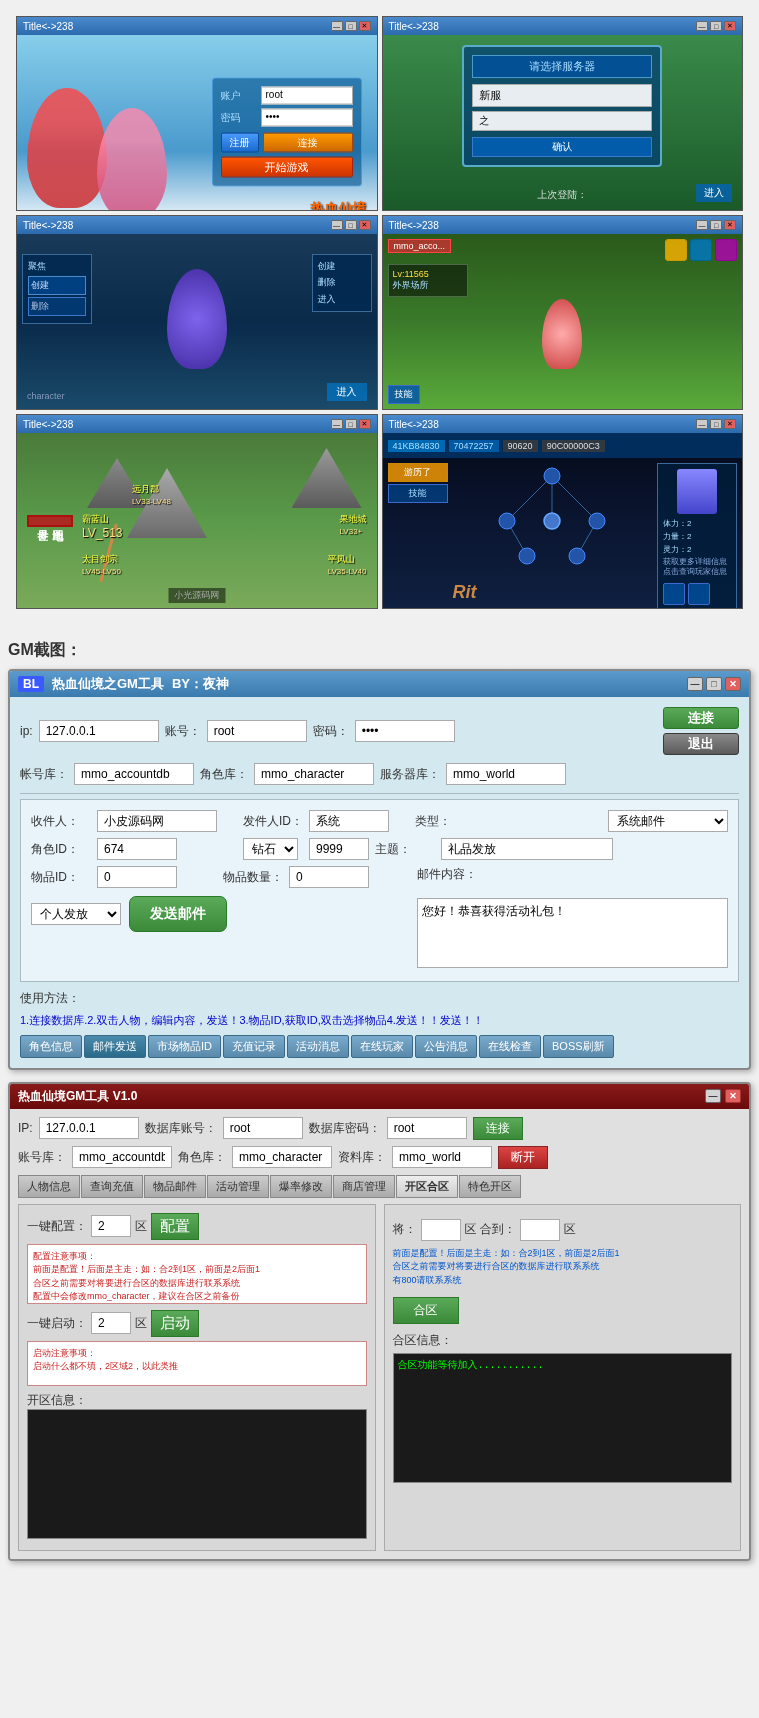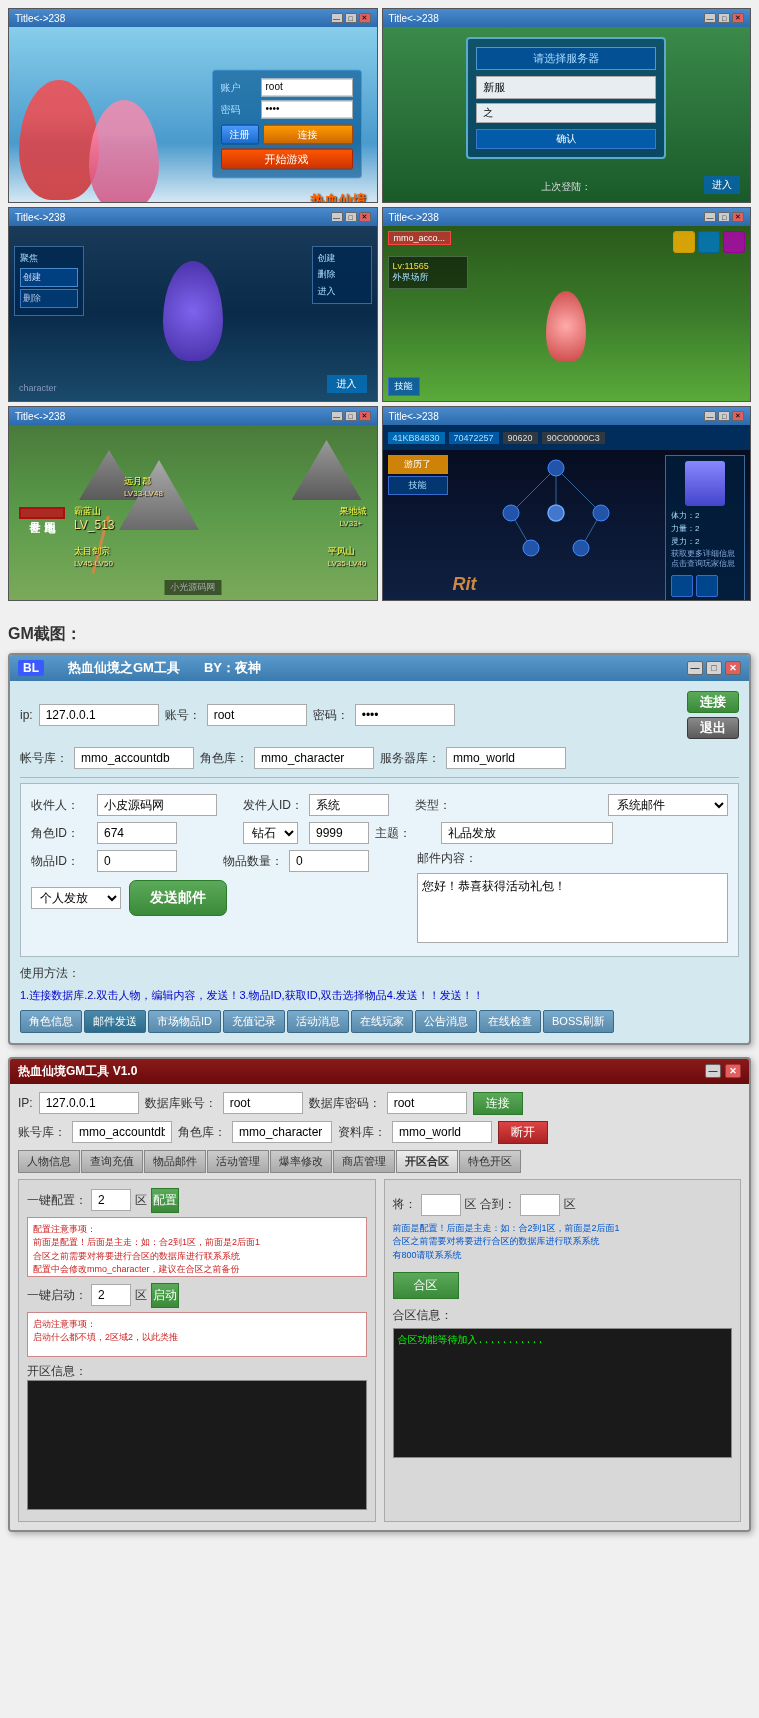--- a/index.html
+++ b/index.html
@@ -8,21 +8,21 @@
       font-family: 'SimSun', 'Microsoft YaHei', Arial, sans-serif;
       font-size: 12px;
       width: 759px;
     }
 
     
     .screenshots-grid {
       display: grid;
       grid-template-columns: 1fr 1fr;
       gap: 4px;
-      padding: 8px;
+      padding: 16px;
       background: #f0f0f0;
     }
 
     .screenshot-cell {
       background: #2a4a2a;
       border: 1px solid #555;
       overflow: hidden;
       position: relative;
       height: 195px;
     }
@@ -359,22 +359,22 @@
       display: flex;
       align-items: center;
       gap: 4px;
       margin-bottom: 4px;
     }
 
     .gm2-btn-action {
       background: linear-gradient(180deg, #5aaa5a 0%, #3a8a3a 100%);
       border: 1px solid #2a7a2a;
       color: white;
-      font-size: 12px;
-      padding: 3px 1px;
+      font-size: 15px;
+      padding: 3px 8px;
       cursor: pointer;
       font-family: inherit;
     }
 
     .gm2-panel-right {
       background: #d8d8d8;
       border: 1px solid #aaa;
       padding: 8px;
     }
 
@@ -631,21 +631,21 @@
 
       <div style="position:absolute;bottom:5px;left:70px;color:#cc8844;font-size:18px;font-weight:bold;font-style:italic;">Rit</div>
     </div>
   </div>
 </div>
 
 <div class="section-title">GM截图：</div>
 
 <div class="gm-window">
   <div class="gm-titlebar">
-    <div style="display:flex;align-items:center;gap:24px;">
+    <div style="display:flex;align-items:center;gap:8px;">
       <span style="background:#3a5aff;color:white;font-size:12px;padding:1px 5px;border-radius:2px;font-weight:bold;">BL</span>
       <span>热血仙境之GM工具</span>
       <span>BY：夜神</span>
     </div>
     <div class="gm-titlebar-btns">
       <div class="titlebar-btn minimize">—</div>
       <div class="titlebar-btn maximize">□</div>
       <div class="titlebar-btn close">✕</div>
     </div>
   </div>
@@ -653,21 +653,21 @@
 
     <div class="gm-row">
       <span class="gm-label">ip:</span>
       <input type="text" class="gm-input" style="width: 120px;" value="127.0.0.1">
       <span class="gm-label">账号：</span>
       <input type="text" class="gm-input" style="width: 100px;" value="root">
       <span class="gm-label">密码：</span>
       <input type="password" class="gm-input" style="width: 100px;" value="root">
       <div style="display:flex;flex-direction:column;gap:4px;margin-left:auto;">
         <button class="gm-btn-connect" style="height:22px;padding:0 12px;">连接</button>
-        <button class="gm-btn-exit" style="height:22px;padding:0 12px;">退出</button>
+        <button class="gm-btn-exit" style="height:22px;padding:0 24px;">退出</button>
       </div>
     </div>
 
     <div class="gm-row">
       <span class="gm-label">帐号库：</span>
       <input type="text" class="gm-input" style="width: 120px;" value="mmo_accountdb">
       <span class="gm-label">角色库：</span>
       <input type="text" class="gm-input" style="width: 120px;" value="mmo_character">
       <span class="gm-label">服务器库：</span>
       <input type="text" class="gm-input" style="width: 120px;" value="mmo_world">
@@ -705,21 +705,21 @@
             <input type="text" class="gm-input" value="0" style="width: 80px;">
           </div>
           <div style="display:flex;align-items:center;gap:8px;margin-top:8px;">
             <select class="gm-select" style="width:90px;">
               <option>个人发放</option>
             </select>
             <button class="gm-btn-send">发送邮件</button>
           </div>
         </div>
         <div style="flex:1;">
-          <div style="color:#333;font-size:12px;margin-bottom:6px;">邮件内容：</div>
+          <div style="color:#333;font-size:12px;margin-bottom:15px;">邮件内容：</div>
           <textarea class="gm-textarea" style="">您好！恭喜获得活动礼包！</textarea>
         </div>
       </div>
     </div>
 
     <div style="margin-bottom:6px;">
       <span class="gm-label">使用方法：</span>
       <div class="gm-instructions">1.连接数据库.2.双击人物，编辑内容，发送！3.物品ID,获取ID,双击选择物品4.发送！！发送！！</div>
     </div>
 

